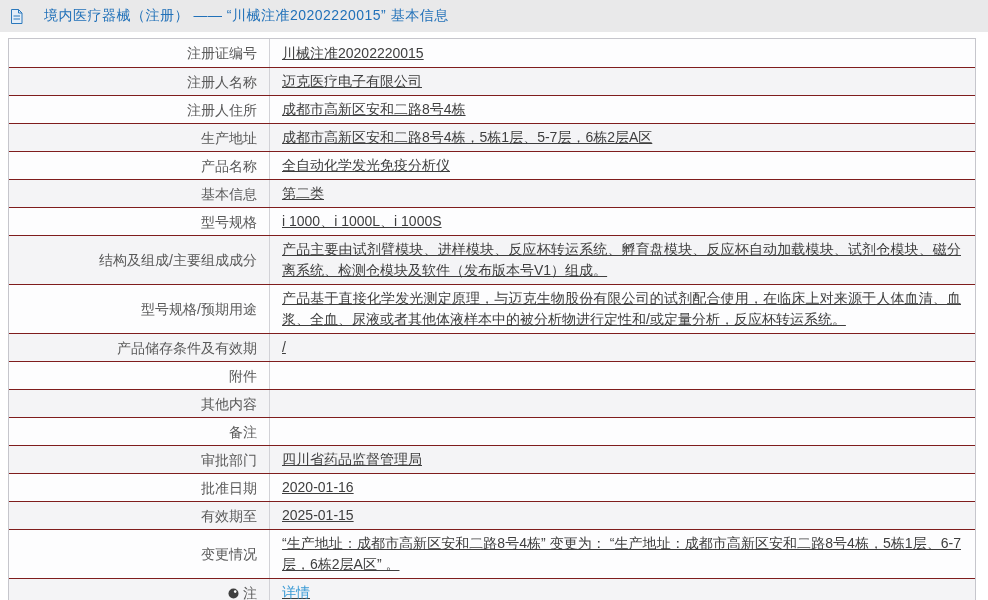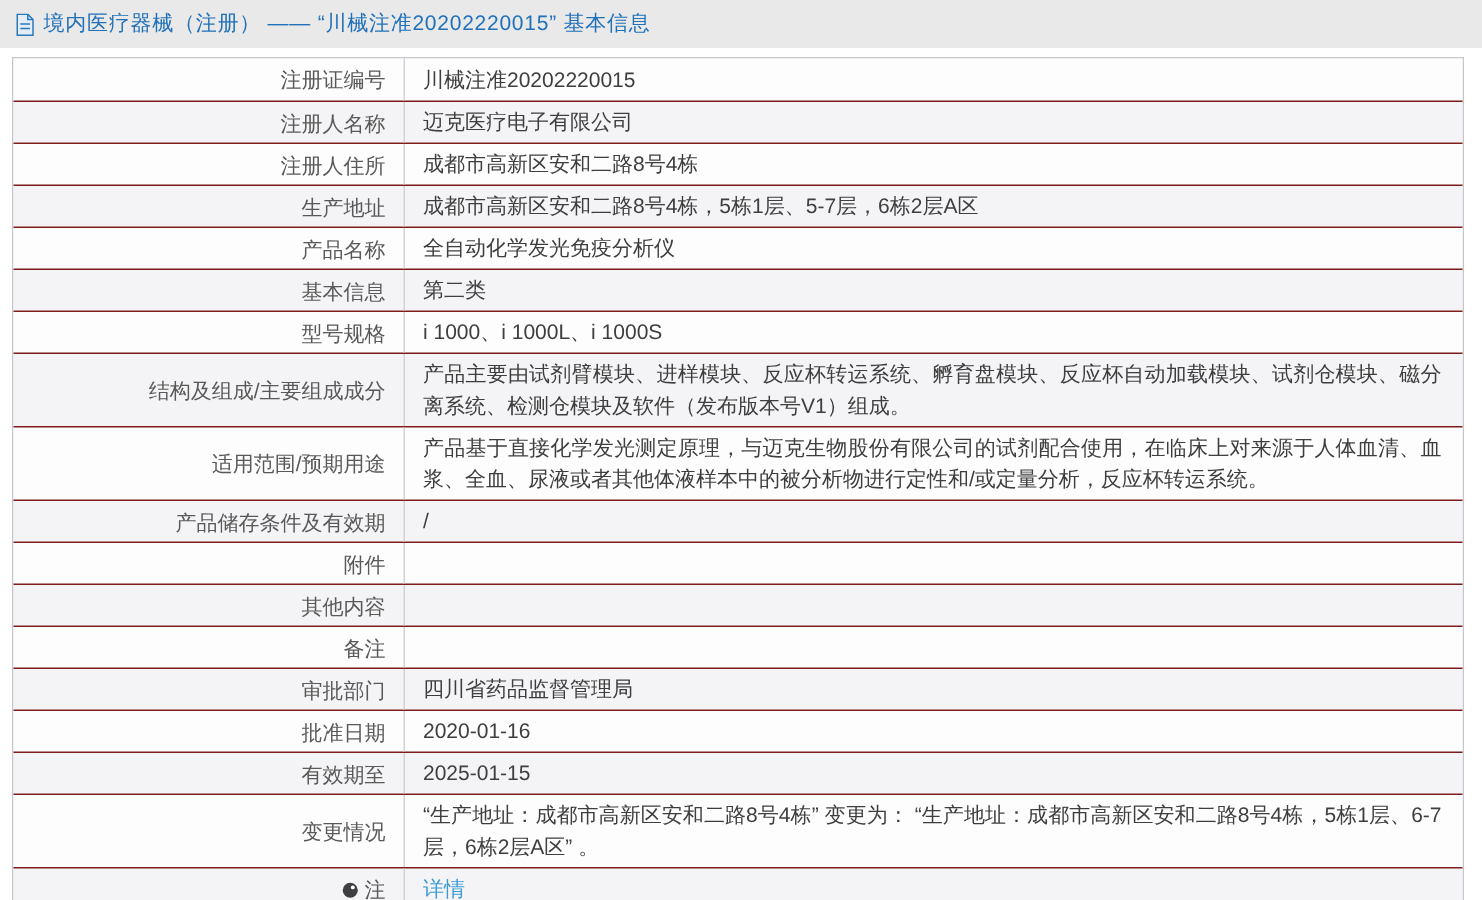--- a/index.html
+++ b/index.html
@@ -8,21 +8,21 @@
     background: #ffffff;
     font-family: "Liberation Sans", "DejaVu Sans", sans-serif;
     overflow: hidden;
   }
   .page-header {
     height: 31px;
     background: #e9e9ea;
     display: flex;
     align-items: center;
     padding: 16px 10px;
-    gap: 6px;
+    gap: 21px;
   }
   .page-header .doc-icon { flex: 0 0 auto; display: inline-flex; }
   .page-title {
     color: #2171b9;
     font-size: 14px;
     letter-spacing: 0.5px;
     white-space: nowrap;
   }
   .info-table {
     position: absolute;
@@ -57,20 +57,21 @@
   .cell-value {
     flex: 1 1 auto;
     border-left: 1px solid #d2d2d7;
     display: flex;
     align-items: center;
     padding: 3px 14px 3px 12px;
     color: #3e3e3e;
     font-size: 14px;
     line-height: 21px;
     text-align: justify;
+    text-decoration: underline;
   }
   .cell-value a {
     color: #3b9bd5;
     text-decoration: none;
     cursor: pointer;
   }
   .note-icon { display: inline-flex; position: relative; top: 1px; }
 </style>
 </head>
 <body>
@@ -123,21 +124,21 @@
     <div class="cell-label">型号规格</div>
     <div class="cell-value">i 1000、i 1000L、i 1000S</div>
   </div>
 
   <div class="row">
     <div class="cell-label">结构及组成/主要组成成分</div>
     <div class="cell-value">产品主要由试剂臂模块、进样模块、反应杯转运系统、孵育盘模块、反应杯自动加载模块、试剂仓模块、磁分离系统、检测仓模块及软件（发布版本号V1）组成。</div>
   </div>
 
   <div class="row">
-    <div class="cell-label">适用范围/预期用途</div>
+    <div class="cell-label">型号规格/预期用途</div>
     <div class="cell-value">产品基于直接化学发光测定原理，与迈克生物股份有限公司的试剂配合使用，在临床上对来源于人体血清、血浆、全血、尿液或者其他体液样本中的被分析物进行定性和/或定量分析，反应杯转运系统。</div>
   </div>
 
   <div class="row">
     <div class="cell-label">产品储存条件及有效期</div>
     <div class="cell-value">/</div>
   </div>
 
   <div class="row">
     <div class="cell-label">附件</div>

